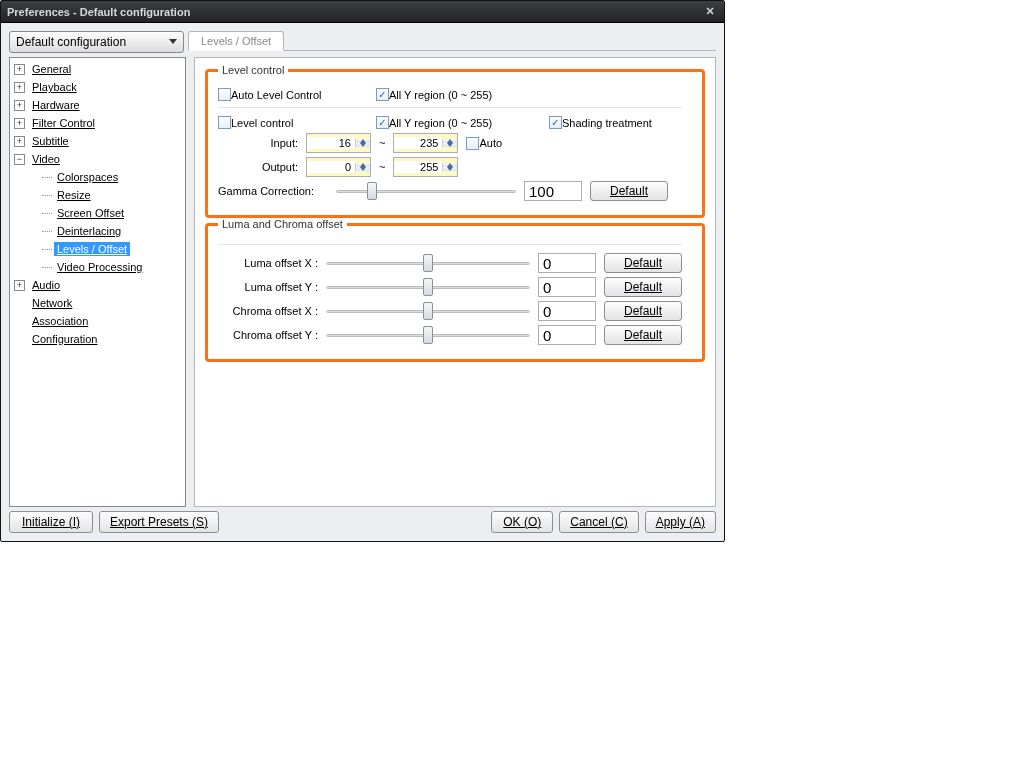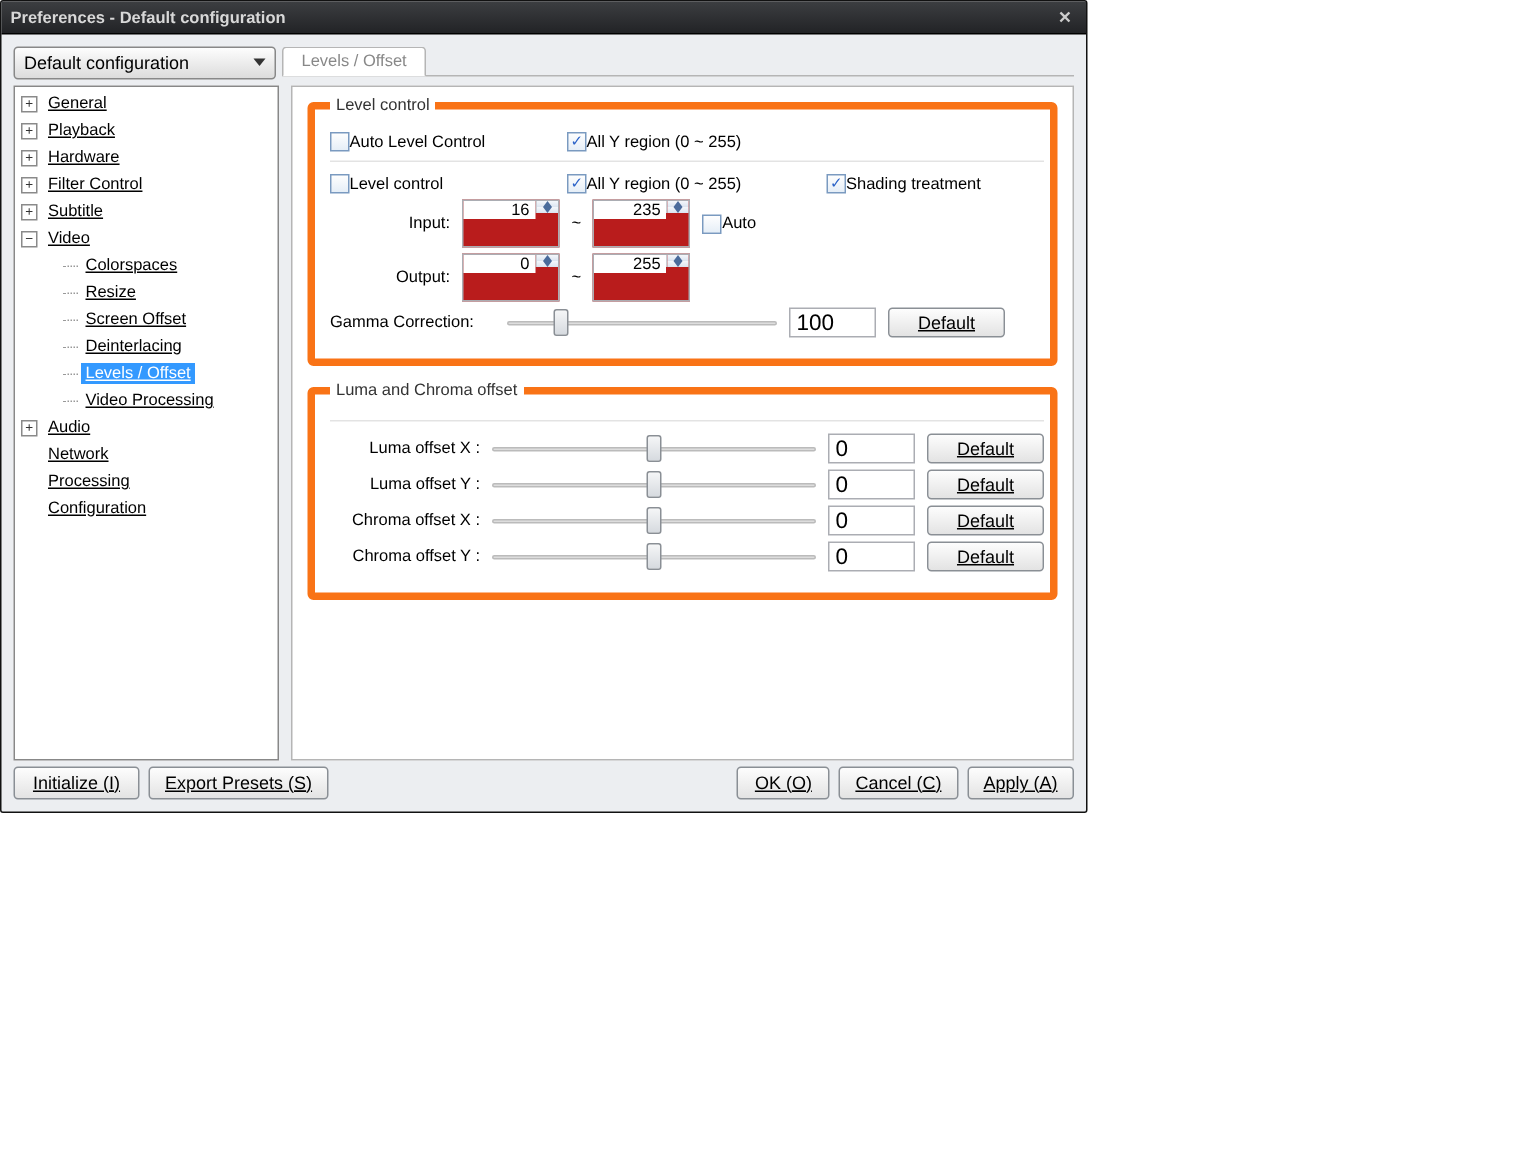--- a/index.html
+++ b/index.html
@@ -116,24 +116,23 @@
     background:#3399ff;
     color:#fff;
   }
   .panel {
     flex:1;
     background:#fff;
     border:1px solid #b5b5b5;
     padding: 6px 10px 10px 10px;
   }
   fieldset.group {
-    border: 5px solid #f97316;
+    border: 3px solid #f97316;
     border-radius: 4px;
-    padding: 8px 4px 10px 10px;
-    margin-bottom: 10px;
+    padding: 8px 20px 10px 10px;
   }
   fieldset.group > legend {
     padding: 0 4px;
     font-size: 11px;
     color:#333;
   }
   .row {
     display:flex;
     align-items:center;
     gap: 8px;
@@ -151,24 +150,24 @@
   .checkbox {
     width:13px; height:13px;
     border:1px solid #7a9ac0;
     background: linear-gradient(#fefefe,#e5eef7);
     display:inline-flex; align-items:center; justify-content:center;
     font-size:10px; color:#2a62c8;
     line-height:1;
   }
   .lbl { }
   .spin {
-    display:inline-flex; align-items:flex-start;
+    display:inline-flex; align-items:center;
     border:1px solid #abadb3;
-    height:32px;
-    background:#b91c1c;
+    height:20px;
+    background:#fef9c3;
   }
   .spin input {
     width:48px; border:none; text-align:right;
     padding: 0 4px; font-size:11px;
     outline:none;
   }
   .spin .btns {
     width:15px;
     display:flex; flex-direction:column;
     border-left:1px solid #c9cdd3;
@@ -310,21 +309,21 @@
         <div class="tree-item">
             <span class="expander">+</span>
             <span class="tree-label">Audio</span>
           </div>
         <div class="tree-item">
             <span class="spacer"></span>
             <span class="tree-label">Network</span>
           </div>
         <div class="tree-item">
             <span class="spacer"></span>
-            <span class="tree-label">Processing</span>
+            <span class="tree-label">Association</span>
           </div>
         <div class="tree-item">
             <span class="spacer"></span>
             <span class="tree-label">Configuration</span>
           </div>
       </div>
 
       <div class="panel">
 
         <fieldset class="group">

